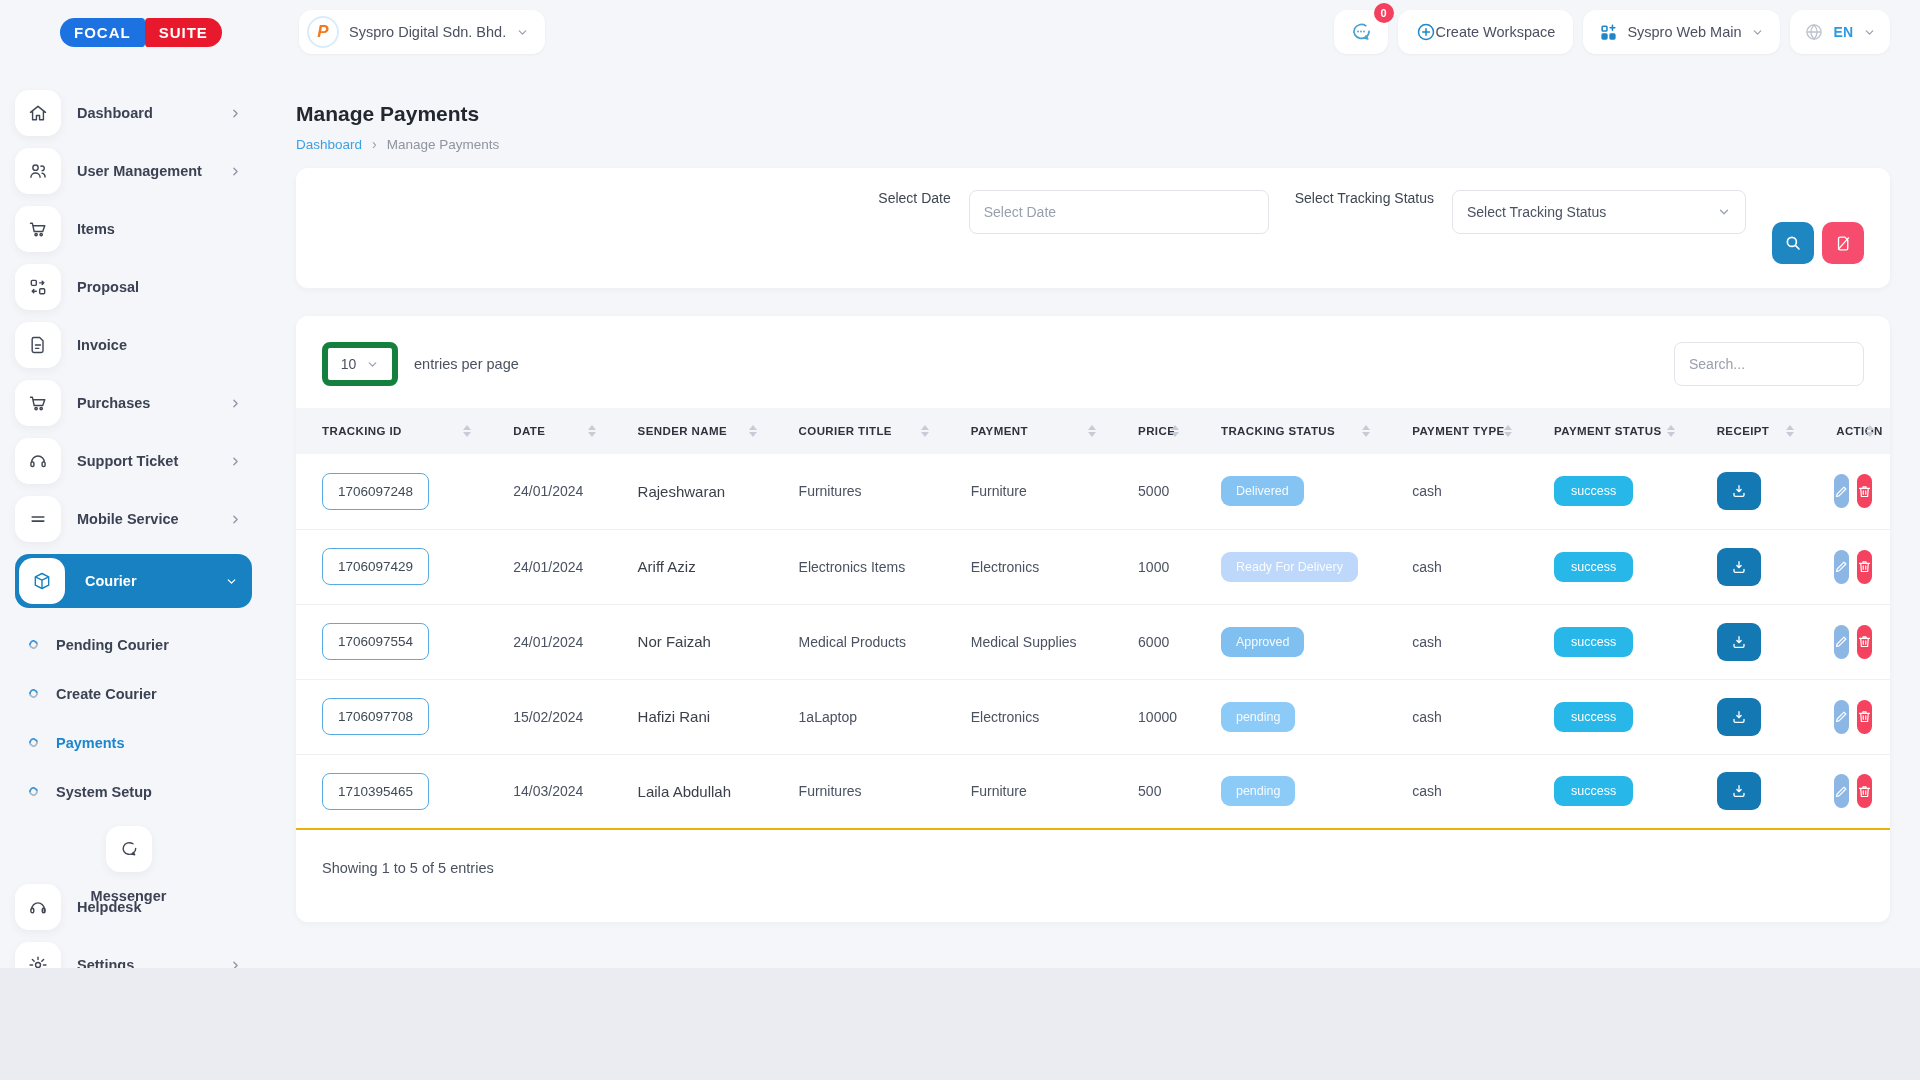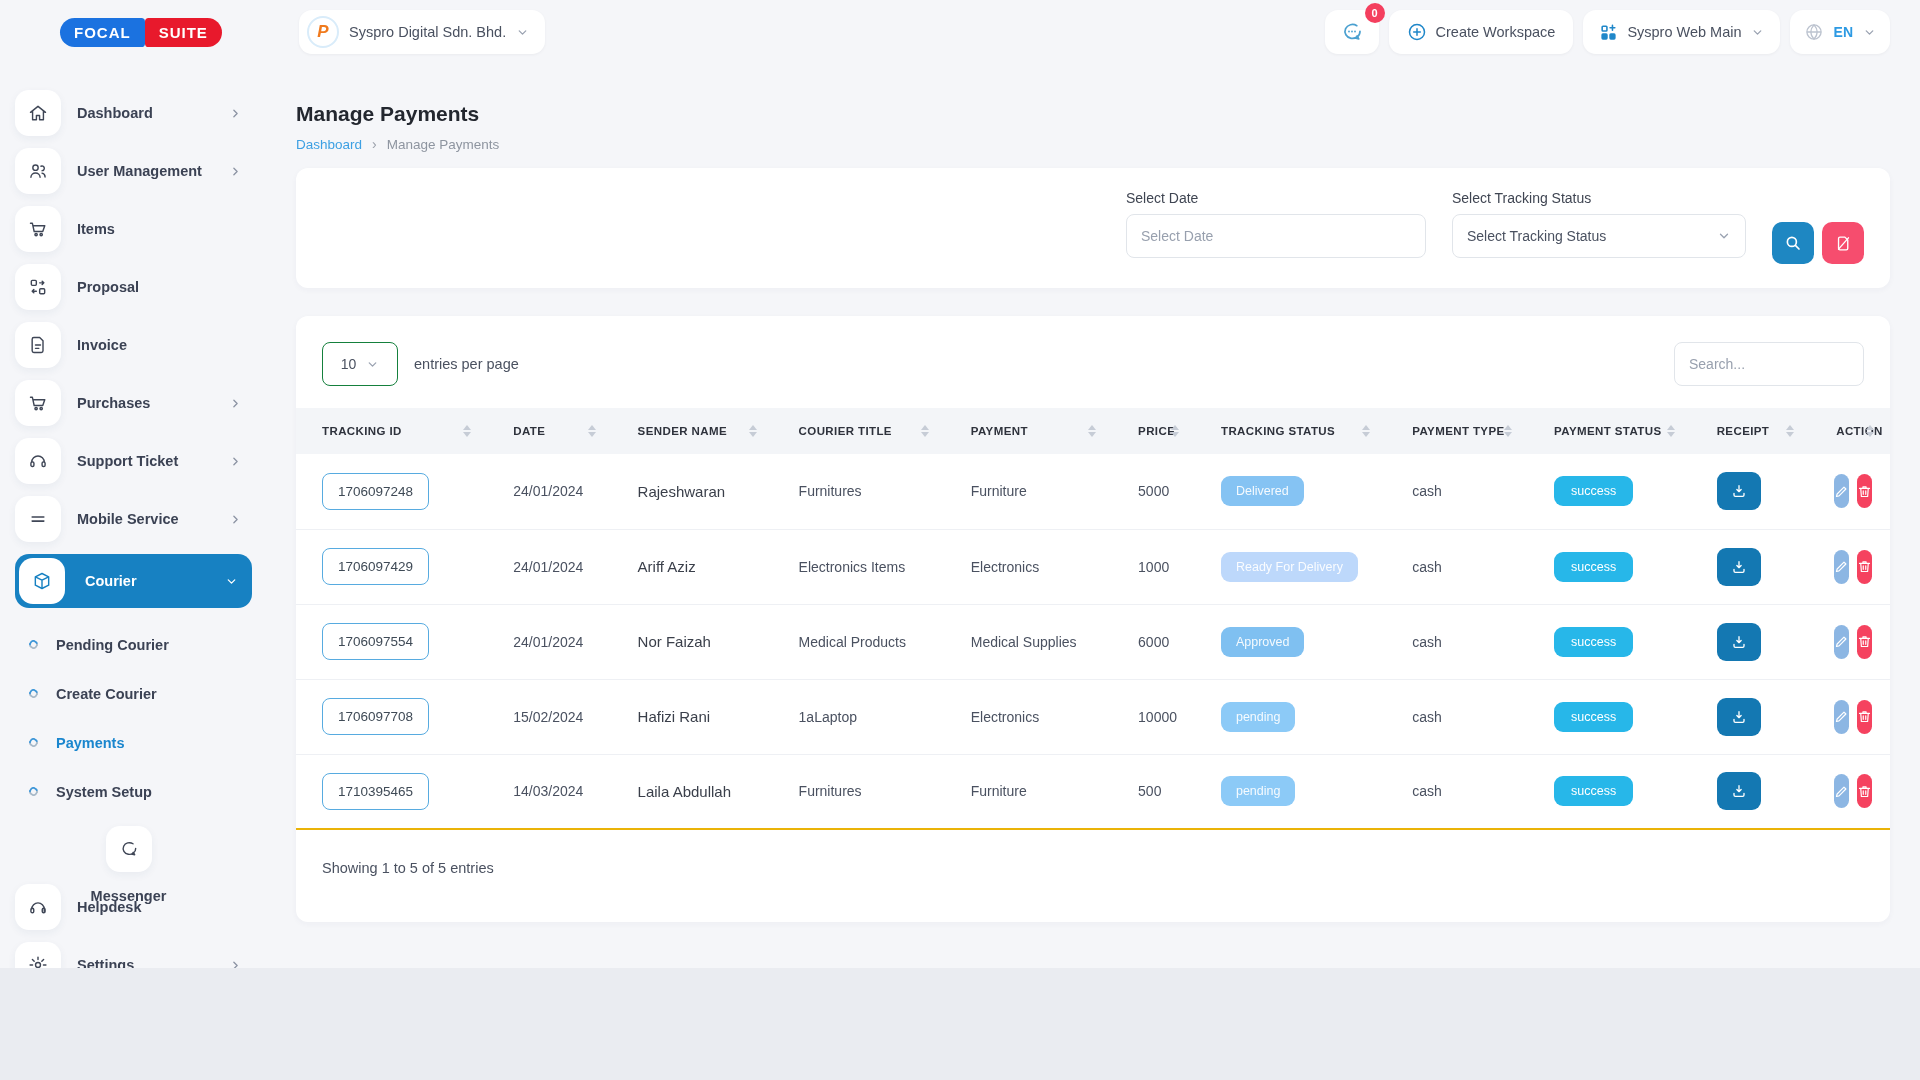--- a/index.html
+++ b/index.html
@@ -16,21 +16,21 @@
   .pill { background:#fff; border-radius:13px; display:flex; align-items:center; box-shadow:0 1px 3px rgba(30,40,60,.05); height:44px; }
   .workspace { padding:0 16px 0 8px; gap:10px; cursor:pointer; }
   .ws-avatar { width:32px; height:32px; border-radius:50%; border:2px solid #d9ecfa; display:flex; align-items:center; justify-content:center;
                color:#f07a1d; font-weight:800; font-size:17px; font-style:italic; background:#fff; }
   .ws-name { font-size:14.5px; color:#4a5160; }
   .chev-icon { color:#9aa2b1; display:inline-flex; }
   .top-right { margin-left:auto; display:flex; align-items:center; gap:10px; }
   .chat-pill { width:54px; justify-content:center; position:relative; cursor:pointer; }
   .chat-badge { position:absolute; top:-7px; right:-6px; min-width:20px; height:20px; border-radius:10px; background:#f43f5e; color:#fff;
                 font-size:11px; font-weight:700; display:flex; align-items:center; justify-content:center; padding:0 5px; }
-  .create-ws { padding:0 18px; gap:9px; font-size:14.5px; color:#4a5160; cursor:pointer; }
+  .create-ws { padding:0 18px; font-size:14.5px; color:#4a5160; cursor:pointer; }
   .app-menu { padding:0 16px; gap:9px; font-size:14.5px; color:#4a5160; cursor:pointer; }
   .lang { padding:0 14px; gap:10px; cursor:pointer; }
   .lang-code { color:#2d9ae3; font-size:14px; font-weight:600; }
 
   
   .body-row { display:flex; flex:1 1 auto; min-height:0; }
   .sidebar { width:270px; flex:0 0 auto; padding:26px 18px 0 15px; overflow:hidden; }
   .main { flex:1 1 auto; padding:0 30px 0 26px; min-width:0; }
 
   
@@ -54,36 +54,36 @@
   .page-head { margin-top:38px; }
   .page-title { font-size:21px; font-weight:700; color:#23272f; }
   .breadcrumb { margin-top:10px; display:flex; align-items:center; gap:10px; font-size:13.5px; }
   .bc-home { color:#3da0e3; cursor:pointer; }
   .bc-sep { color:#9aa0ab; font-size:14px; }
   .bc-cur { color:#8e95a0; }
 
   
   .card { background:#fff; border-radius:12px; box-shadow:0 2px 6px rgba(40,60,90,.04); }
   .filter-card { margin-top:16px; height:120px; padding:22px 26px; display:flex; justify-content:flex-end; align-items:flex-start; gap:26px; }
-  .field { display:flex; flex-direction:column; gap:8px; }
+  .field { display:flex; gap:18px; }
   .field-label { font-size:14px; color:#3f4552; }
   .text-input { height:44px; border:1px solid #e1e5ea; border-radius:8px; padding:0 14px; font-size:14px; color:#4a5160; outline:none; background:#fff; font-family:inherit; }
   .text-input::placeholder { color:#98a0ae; }
   .date-input { width:300px; }
   .select-box { width:294px; height:44px; border:1px solid #e1e5ea; border-radius:8px; padding:0 14px; display:flex; align-items:center; justify-content:space-between; cursor:pointer; }
   .select-value { font-size:14px; color:#4a5160; }
   .filter-btns { display:flex; gap:8px; margin-top:32px; }
   .icon-btn { width:42px; height:42px; border:none; border-radius:10px; display:flex; align-items:center; justify-content:center; color:#fff; cursor:pointer; }
   .btn-search { background:#1e87c2; }
   .btn-reset { background:#f64d6e; }
 
   
   .table-card { margin-top:28px; padding:26px 0 46px 0; }
   .table-tools { display:flex; align-items:center; padding:0 26px; }
-  .entries-select { width:76px; height:44px; border:1px solid #15803d; border-radius:8px; display:flex; align-items:center; justify-content:center; gap:10px; cursor:pointer; }
+  .entries-select { width:76px; height:44px; border:6px solid #15803d; border-radius:8px; display:flex; align-items:center; justify-content:center; gap:10px; cursor:pointer; }
   .entries-value { font-size:14px; color:#4a5160; }
   .entries-text { margin-left:16px; font-size:14.5px; color:#4a5160; }
   .search-input { width:190px; margin-left:auto; }
 
   table { width:100%; border-collapse:collapse; margin-top:22px; table-layout:fixed; }
   thead th { background:#f3f5f8; height:46px; text-align:left; font-size:11.5px; font-weight:700; color:#2e323c; letter-spacing:.4px;
              padding:0 34px 0 26px; position:relative; cursor:pointer; white-space:nowrap; }
   th .sort { position:absolute; right:16px; top:50%; transform:translateY(-50%); display:flex; flex-direction:column; gap:2px; }
   th .sort i { width:0; height:0; border-left:4px solid transparent; border-right:4px solid transparent; display:block; }
   th .sort .up { border-bottom:5px solid #c6ccd6; }

